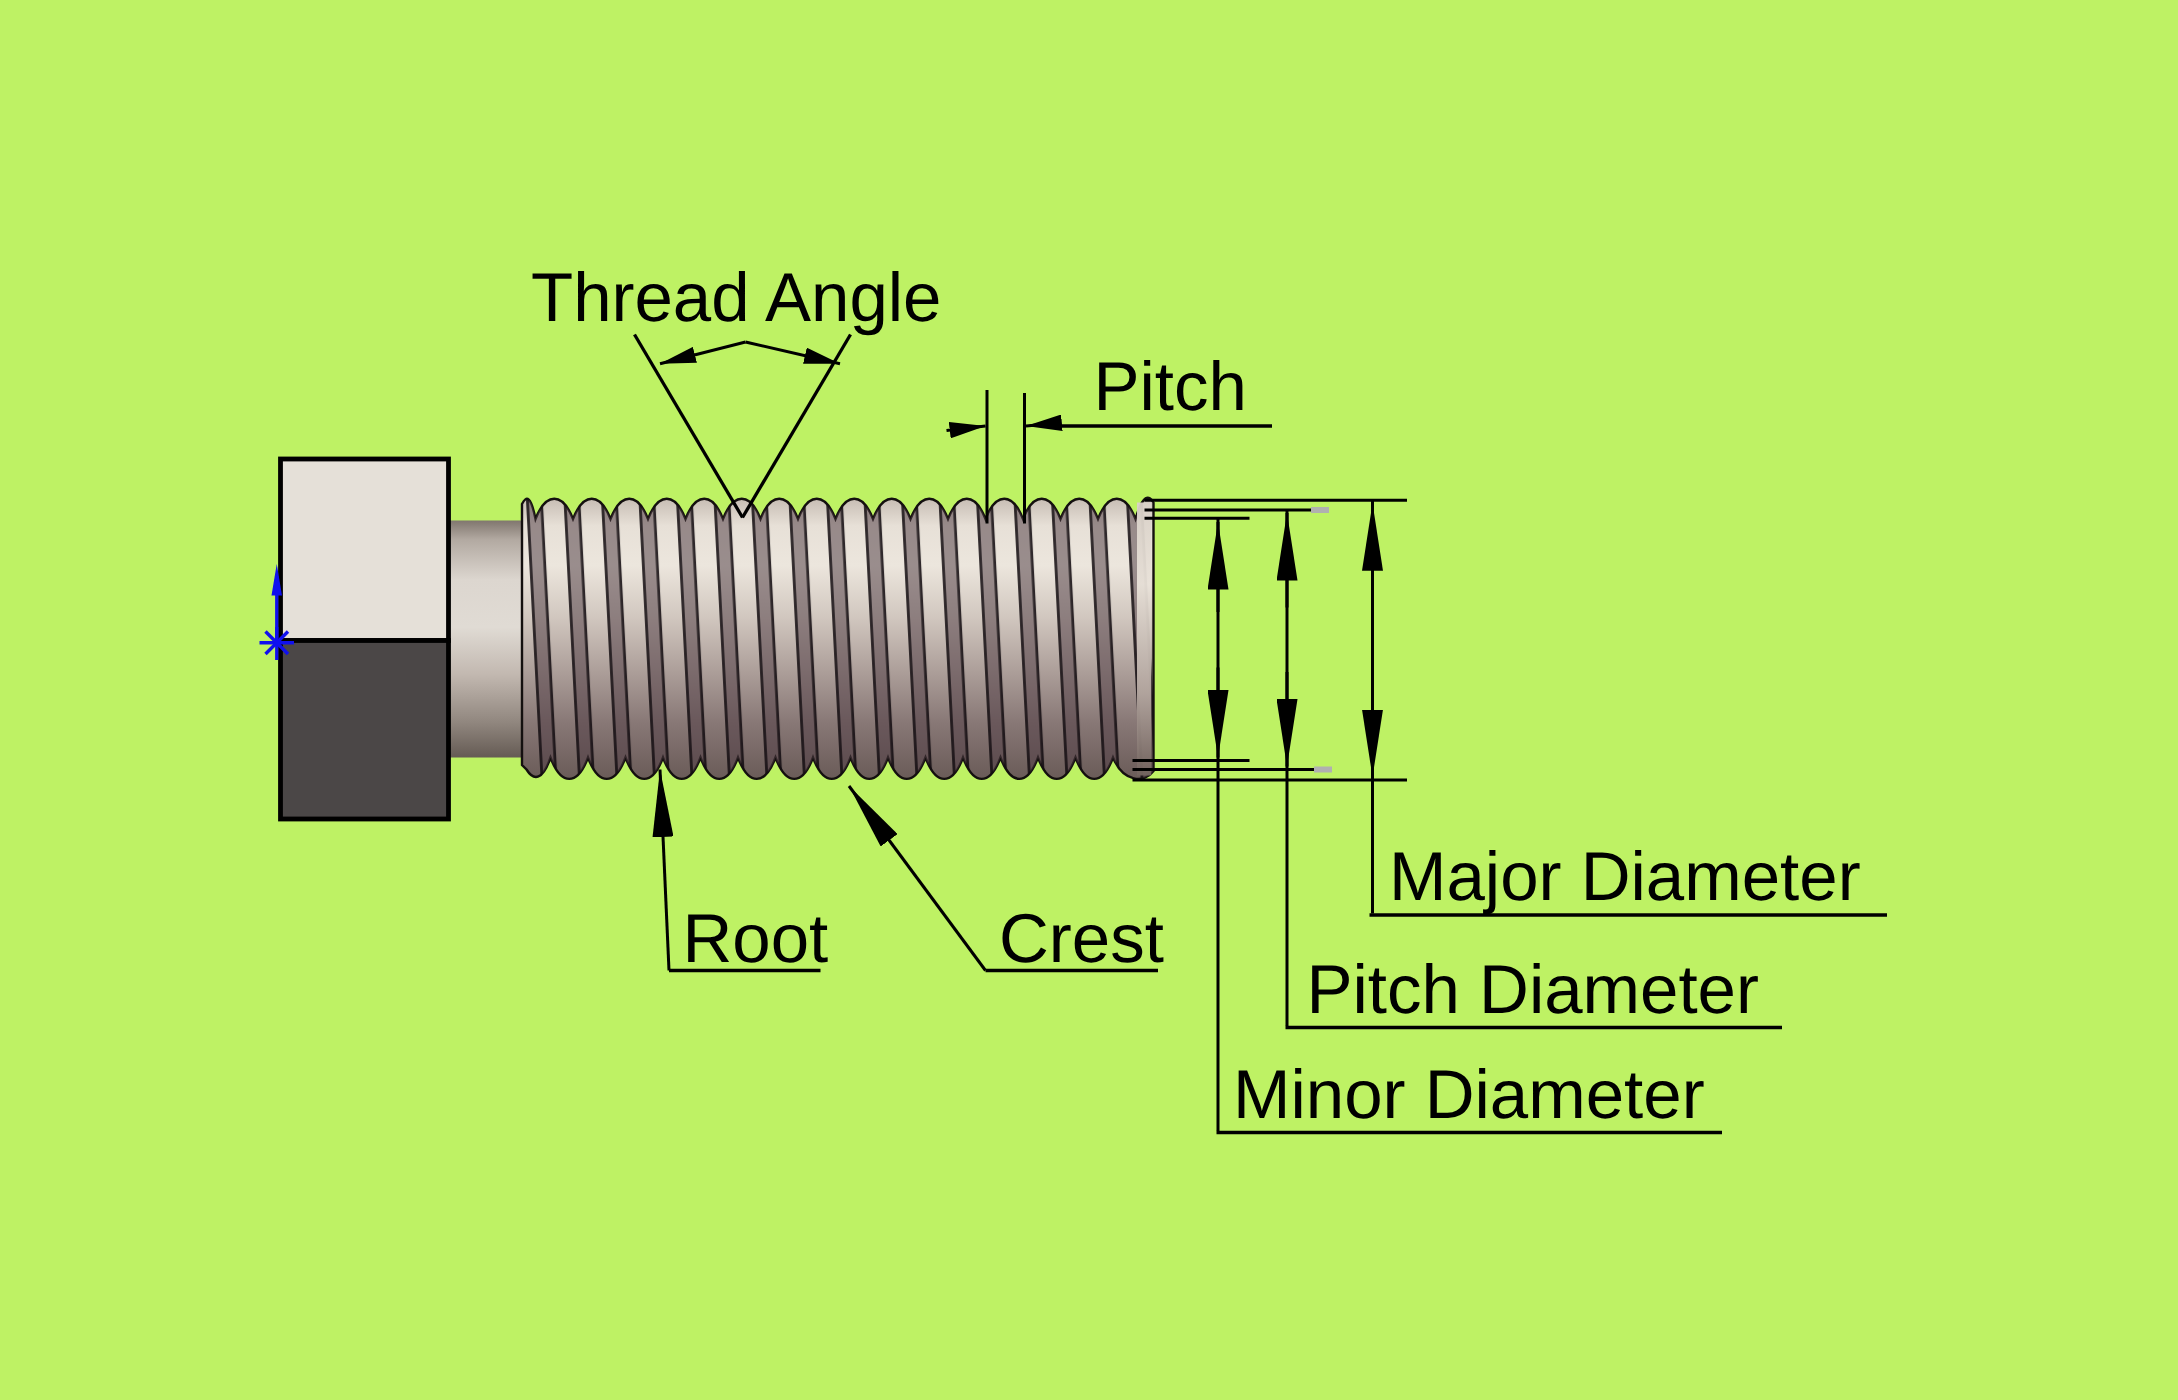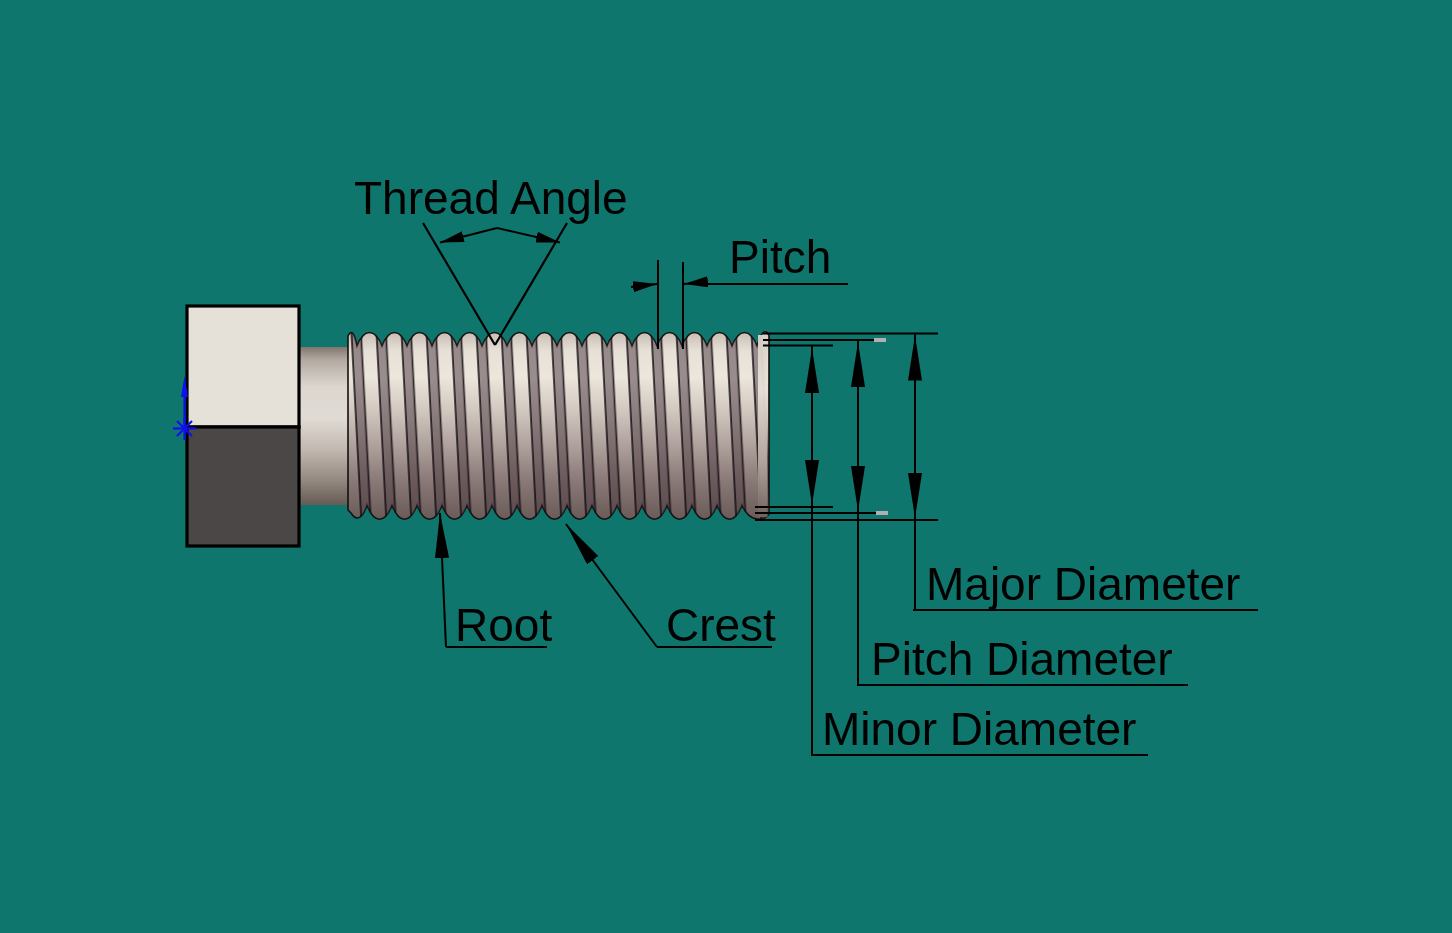--- a/index.html
+++ b/index.html
@@ -1,16 +1,16 @@
 <!DOCTYPE html>
 <html><head>
 <meta charset="utf-8">
 <style>
   html,body{margin:0;padding:0;background:#ffffff;}
-  .canvas{position:relative;width:1452px;height:933px;background:#0f766e;overflow:hidden;}
+  .canvas{position:relative;width:1452px;height:933px;background:#bef264;overflow:hidden;}
   svg{display:block;}
   .label{font-family:"Liberation Sans","DejaVu Sans",sans-serif;font-size:46px;fill:#000;}
   .ln{stroke:#000;stroke-width:2.2;fill:none;}
   .thin{stroke:#000;stroke-width:2;fill:none;}
 </style>
 </head>
 <body>
 
 <div class="canvas">
 <svg width="1452" height="933" viewBox="0 0 1452 933" xmlns="http://www.w3.org/2000/svg">

